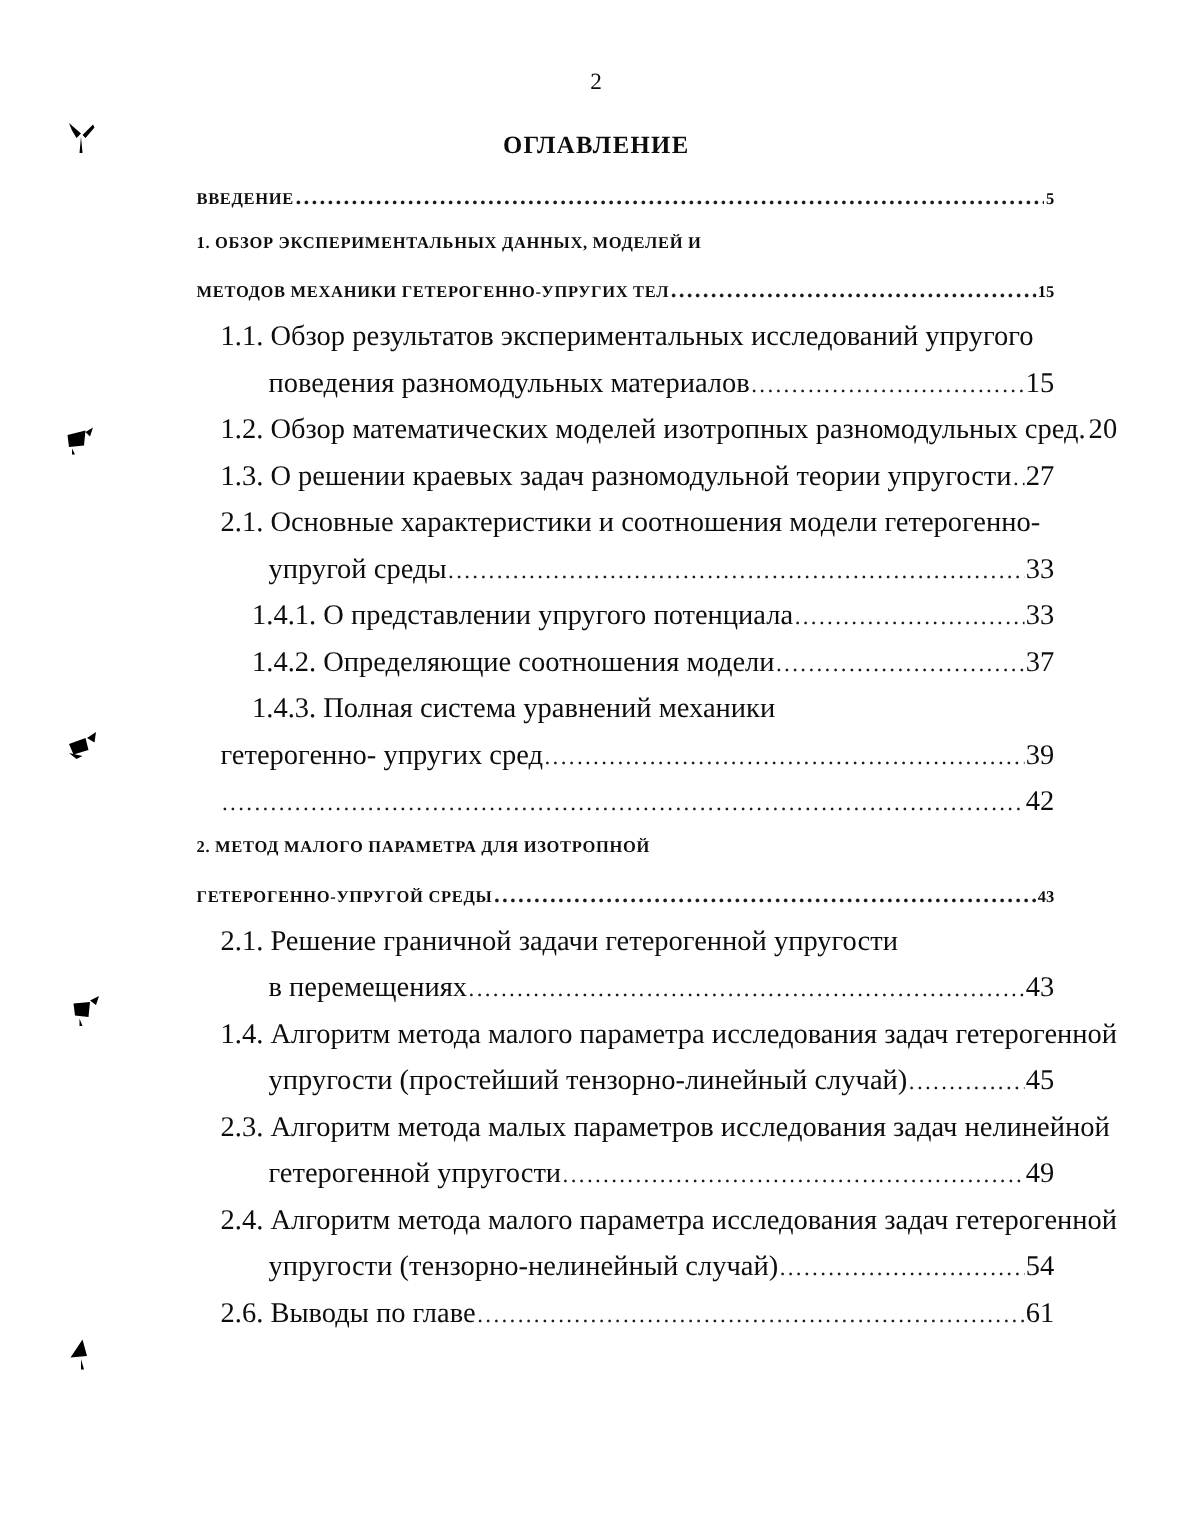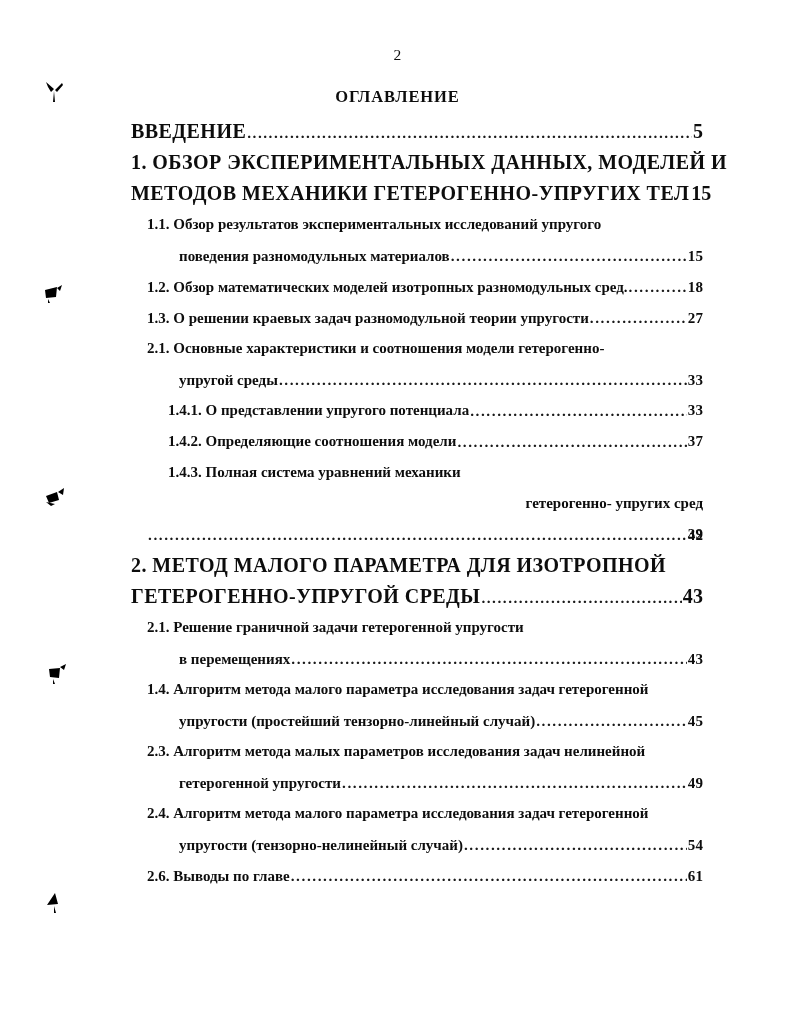--- a/index.html
+++ b/index.html
@@ -52,22 +52,21 @@
     position: relative;
     width: 100%;
   }
   .ln {
     position: relative;
     display: flex;
     align-items: baseline;
     height: 31px;
     line-height: 31px;
     white-space: nowrap;
-    font-size: 15px;
-    font-weight: bold;
+    font-size: 19px;
   }
   .ln .txt {
     flex: 0 0 auto;
   }
   .ln .dots {
     flex: 1 1 auto;
     overflow: hidden;
     margin: 0 1px;
     font-size: 15.4px;
     letter-spacing: 1.55px;
@@ -77,29 +76,29 @@
   .ln .dots::before {
     content: "....................................................................................................................................";
   }
   .ln .pg {
     flex: 0 0 auto;
     text-align: right;
     letter-spacing: .1px;
   }
 
   
-  .lv1 { font-weight: bold; letter-spacing: .45px; font-size: 20px; }
+  .lv1 { font-weight: bold; letter-spacing: .45px; font-size: 11px; }
   .lv1 .dots { letter-spacing: 1.5px; font-weight: bold; }
   .lv1 .pg { font-weight: bold; }
 
   .lv2 { padding-left: 16px; }
   .lv2.cont { padding-left: 1px; margin-left: 47px; }
 
-  .lv3 { padding-left: 37px; align-items: flex-end; }
-  .lv3.cont { padding-left: 16px; flex-direction: column; }
+  .lv3 { padding-left: 37px; }
+  .lv3.cont { padding-left: 16px; }
 
   
   .artifact {
     position: absolute;
     color: #000;
     font-family: "DejaVu Sans", sans-serif;
     user-select: none;
   }
   .art-a { left: 42px; top: 78px;  }
   .art-b { left: 40px; top: 282px; }
@@ -141,21 +140,21 @@
         <div class="ln lv2 cont">
           <span class="txt">поведения разномодульных материалов</span>
           <span class="dots"></span>
           <span class="pg">15</span>
         </div>
       </div>
       <div class="entry">
         <div class="ln lv2">
           <span class="txt">1.2. Обзор математических моделей изотропных разномодульных сред.</span>
           <span class="dots"></span>
-          <span class="pg">18</span>
+          <span class="pg">20</span>
         </div>
       </div>
       <div class="entry">
         <div class="ln lv2">
           <span class="txt">1.3. О решении краевых задач разномодульной теории упругости</span>
           <span class="dots"></span>
           <span class="pg">27</span>
         </div>
       </div>
       <div class="entry">

